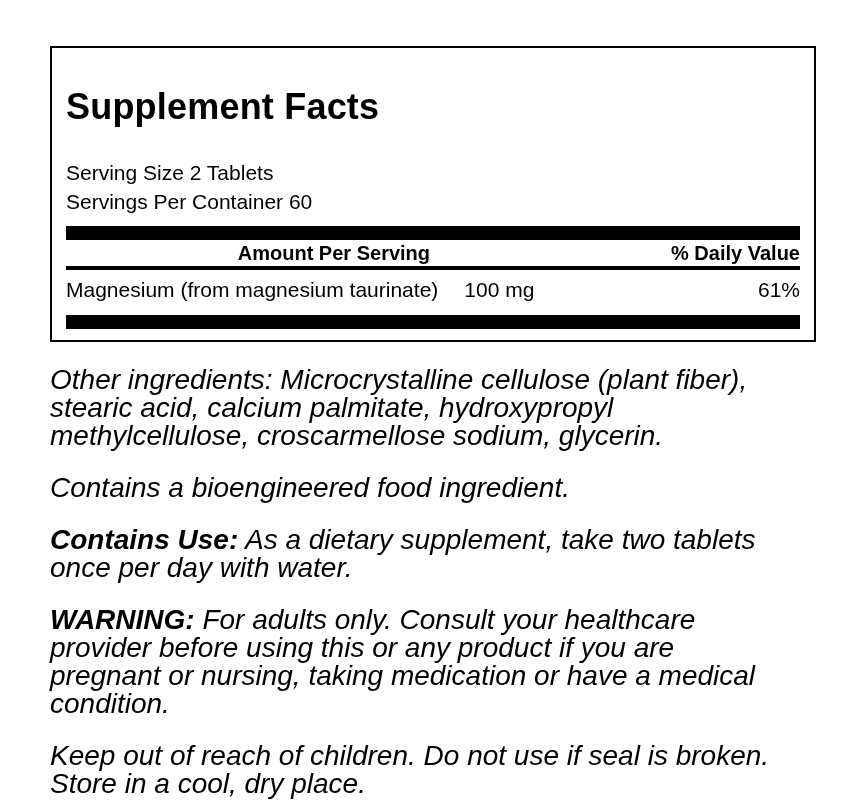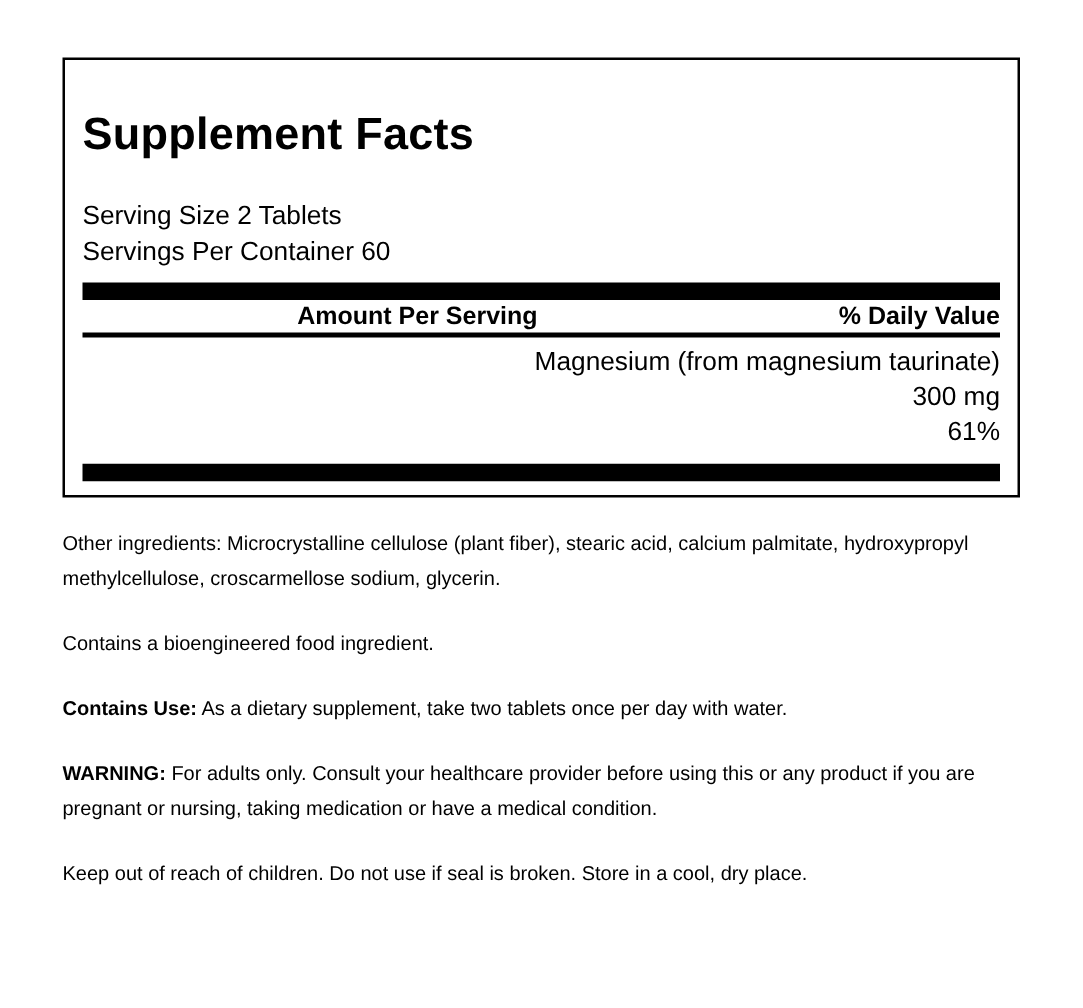--- a/index.html
+++ b/index.html
@@ -65,36 +65,36 @@
   .hdr-left {
     flex: 0 0 73%;
     text-align: center;
   }
   .hdr-right {
     flex: 1 1 auto;
     text-align: right;
   }
   .nutrient-row {
     display: flex;
-    align-items: flex-end;
+    align-items: center;
     padding: 6px 0 11px 0;
     font-size: 21px;
     line-height: 28px;
-    flex-direction: column;
   }
   .nutrient-row .nutrient-name { flex: 0 0 auto; }
   .nutrient-row .nutrient-amount { margin-left: 26px; flex: 0 0 auto; }
   .nutrient-row .nutrient-dv { margin-left: auto; text-align: right; }
 
   
   .info {
     margin: 24px 0 0 50px;
     width: 742px;
-    font-size: 16px;
+    font-size: 28px;
     line-height: 28px;
+    font-style: italic;
   }
   .info p {
     margin: 0 0 24px 0;
   }
   .info p:last-child { margin-bottom: 0; }
   .info b { font-weight: 700; }
 </style>
 </head>
 <body>
 
@@ -110,21 +110,21 @@
 
     <div class="hdr-row">
       <div class="hdr-left">Amount Per Serving</div>
       <div class="hdr-right">% Daily Value</div>
     </div>
 
     <div class="bar thin"></div>
 
     <div class="nutrient-row">
       <span class="nutrient-name">Magnesium (from magnesium taurinate)</span>
-      <span class="nutrient-amount">300 mg</span>
+      <span class="nutrient-amount">100 mg</span>
       <span class="nutrient-dv">61%</span>
     </div>
 
     <div class="bar thick"></div>
   </div>
 
   <div class="info">
     <p>Other ingredients: Microcrystalline cellulose (plant fiber), stearic acid, calcium palmitate, hydroxypropyl methylcellulose, croscarmellose sodium, glycerin.</p>
 
     <p>Contains a bioengineered food ingredient.</p>

